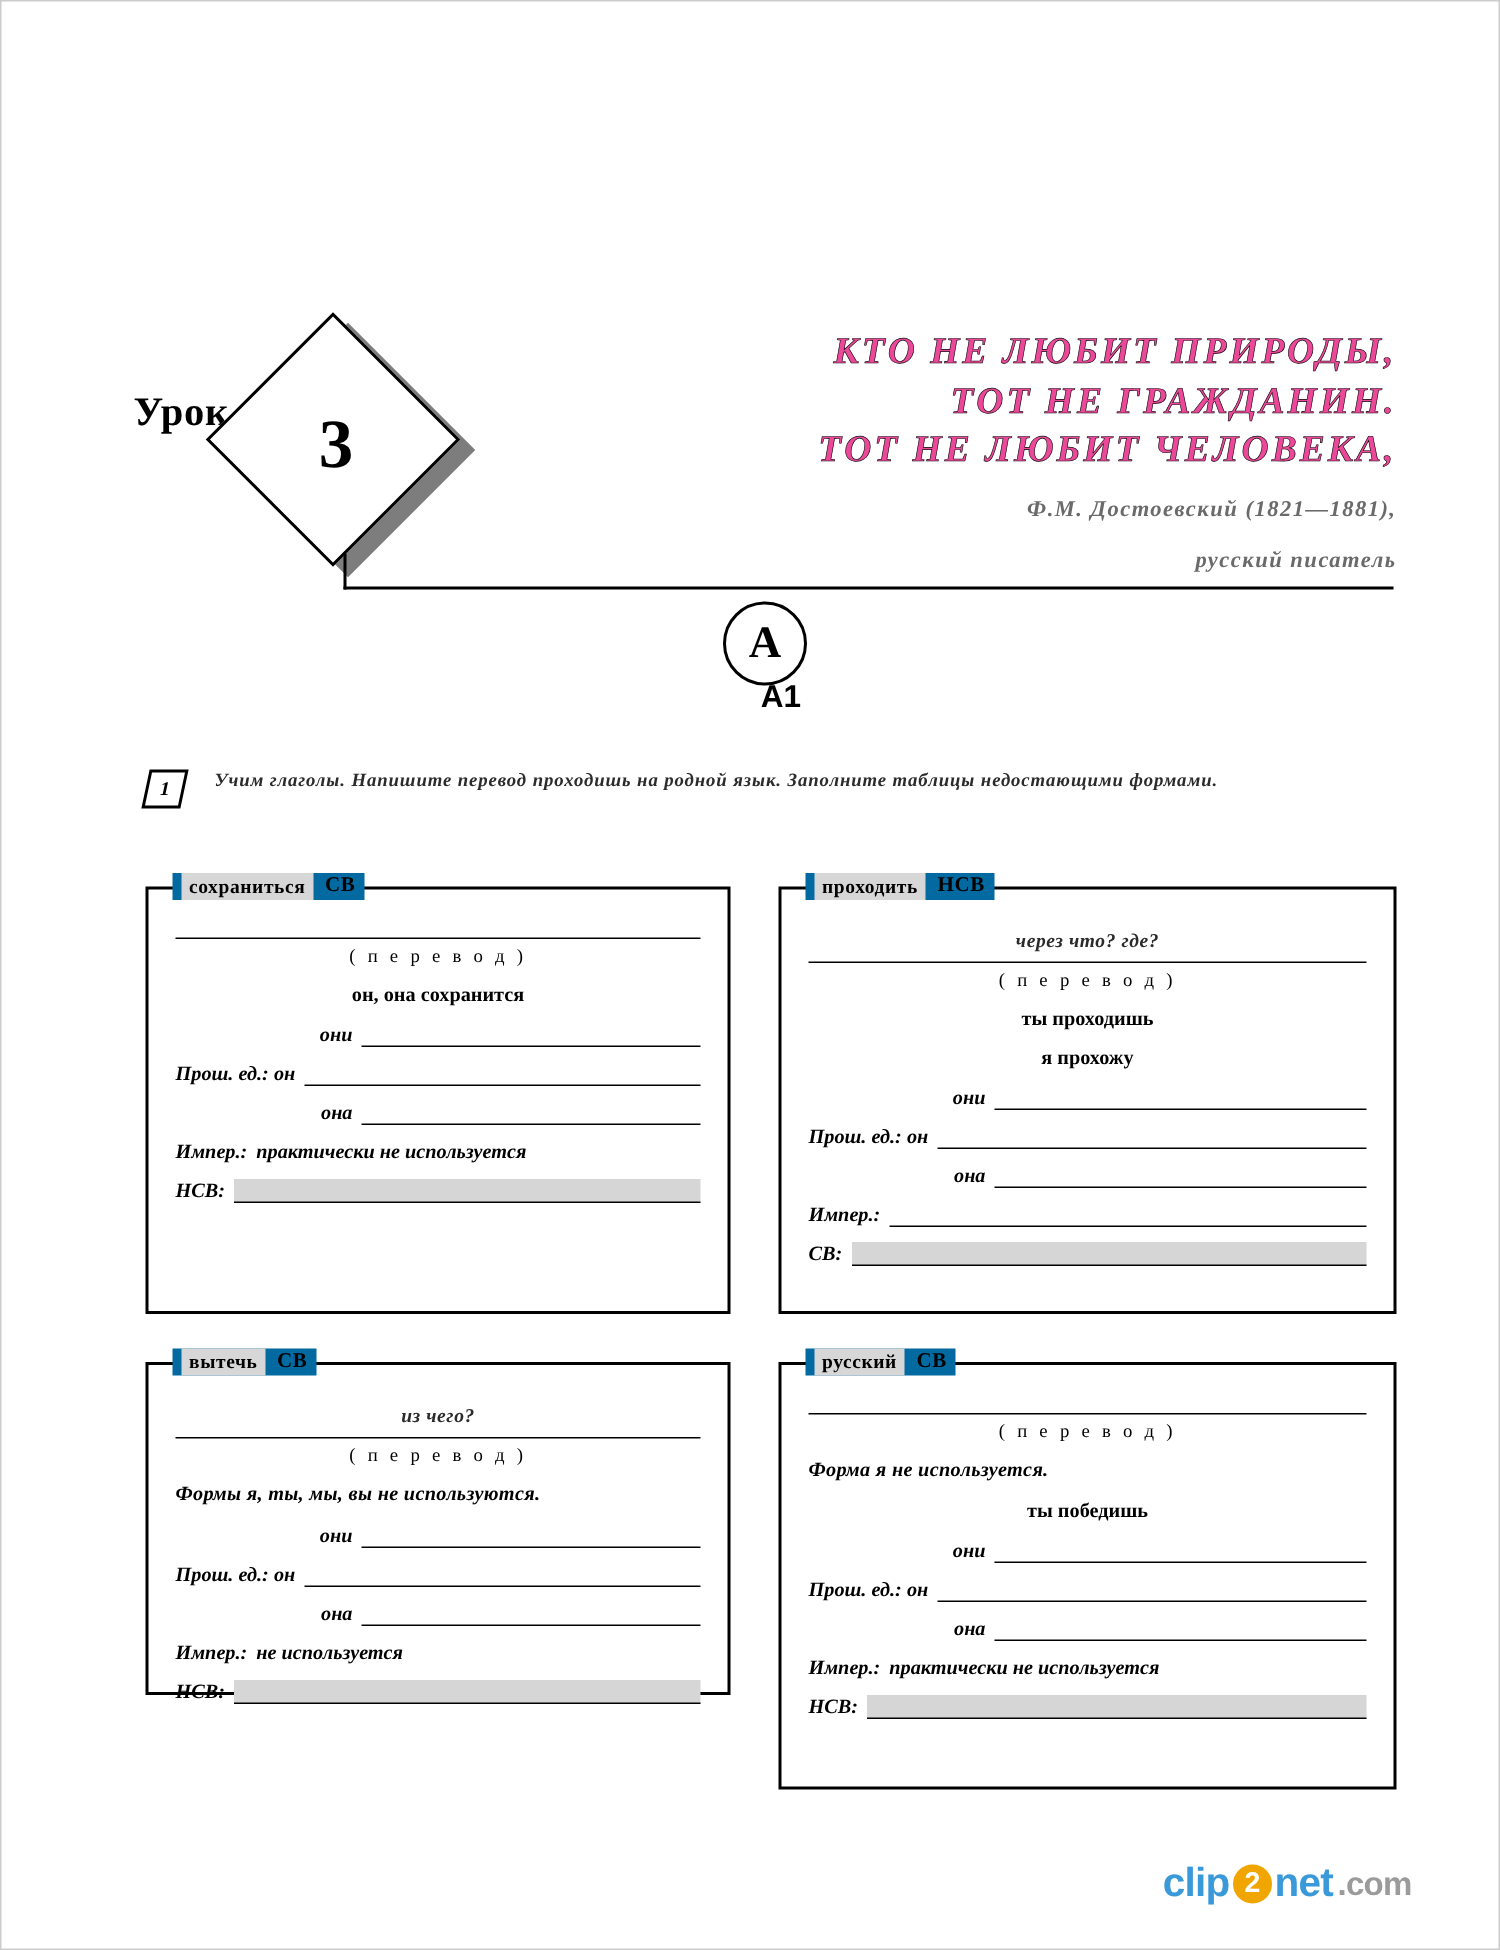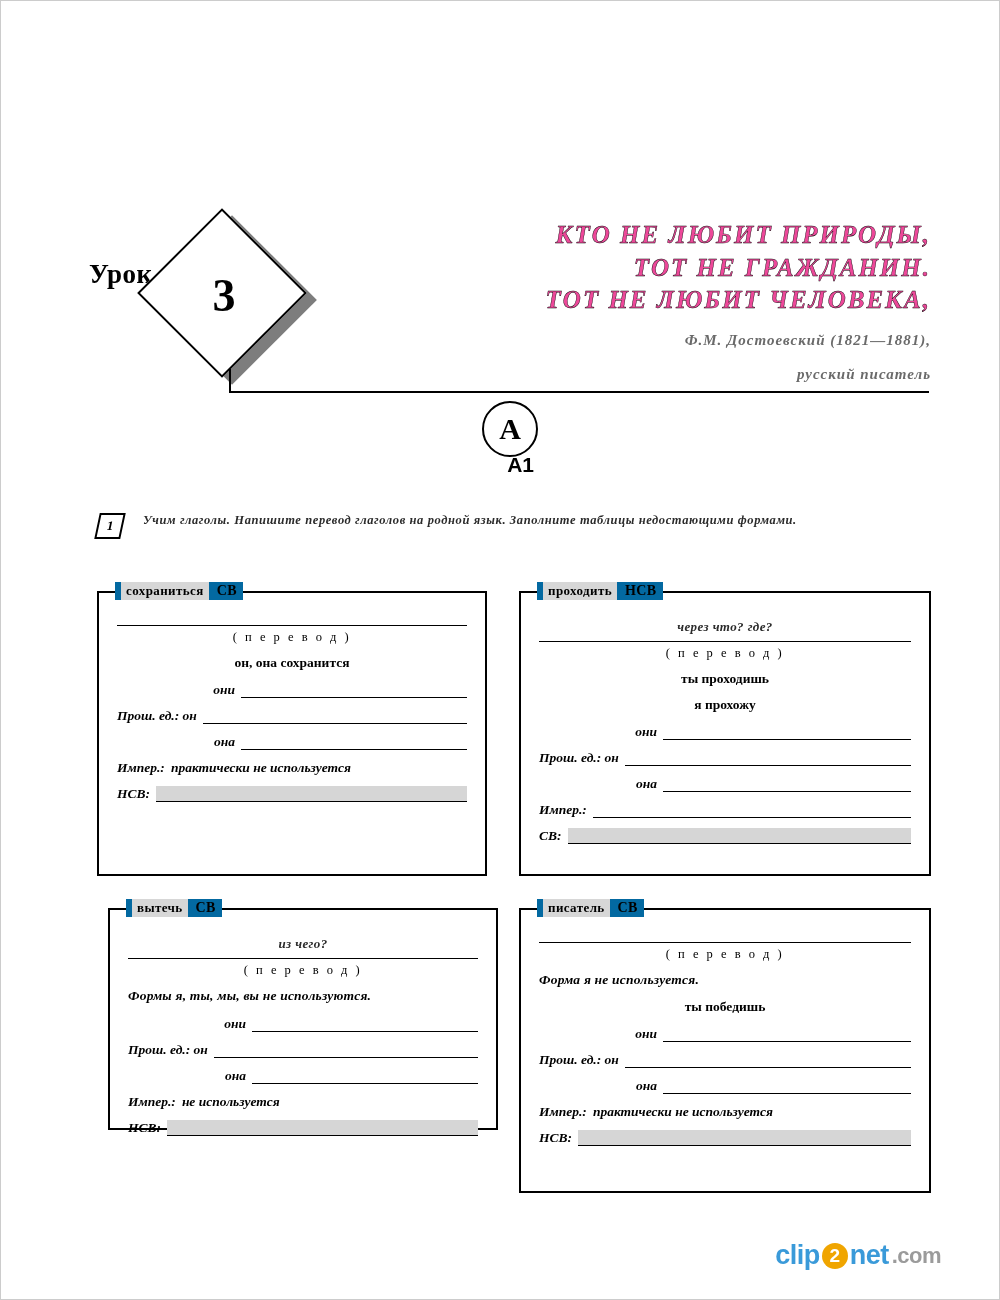--- a/index.html
+++ b/index.html
@@ -345,21 +345,21 @@
 
     <div class="header-rule-tick"></div>
     <div class="header-rule"></div>
   </div>
 
   <div class="section-circle">A</div>
   <div class="section-sub">A1</div>
 
   <div class="task">
     <div class="task-marker">1</div>
-    <div class="task-text">Учим глаголы. Напишите перевод глаголов на родной язык. Заполните таблицы недостающими формами.</div>
+    <div class="task-text">Учим глаголы. Напишите перевод проходишь на родной язык. Заполните таблицы недостающими формами.</div>
   </div>
 
   <div class="box" style="left:96px; top:590px; width:390px; height:285px;">
     <div class="box-legend">
       <span class="legend-verb">сохраниться</span>
       <span class="legend-aspect">СВ</span>
     </div>
     <div class="box-inner">
       <div class="rule-full"></div>
       <div class="translate-label">( п е р е в о д )</div>
@@ -420,21 +420,21 @@
         <div class="row-label left">Импер.:</div>
         <div class="row-fill"></div>
       </div>
       <div class="row">
         <div class="row-label left">СВ:</div>
         <div class="row-gray"></div>
       </div>
     </div>
   </div>
 
-  <div class="box" style="left:107px; top:907px; width:390px; height:222px;">
+  <div class="box" style="left:96px; top:907px; width:390px; height:222px;">
     <div class="box-legend">
       <span class="legend-verb">вытечь</span>
       <span class="legend-aspect">СВ</span>
     </div>
     <div class="box-inner">
       <div class="gov-line">из чего?</div>
       <div class="rule-full"></div>
       <div class="translate-label">( п е р е в о д )</div>
       <div class="note">Формы я, ты, мы, вы не используются.</div>
       <div class="row">
@@ -455,21 +455,21 @@
       </div>
       <div class="row">
         <div class="row-label left">НСВ:</div>
         <div class="row-gray"></div>
       </div>
     </div>
   </div>
 
   <div class="box" style="left:518px; top:907px; width:412px; height:285px;">
     <div class="box-legend">
-      <span class="legend-verb">писатель</span>
+      <span class="legend-verb">русский</span>
       <span class="legend-aspect">СВ</span>
     </div>
     <div class="box-inner">
       <div class="rule-full"></div>
       <div class="translate-label">( п е р е в о д )</div>
       <div class="note">Форма я не используется.</div>
       <div class="row">
         <div class="row-filled">ты победишь</div>
       </div>
       <div class="row">

